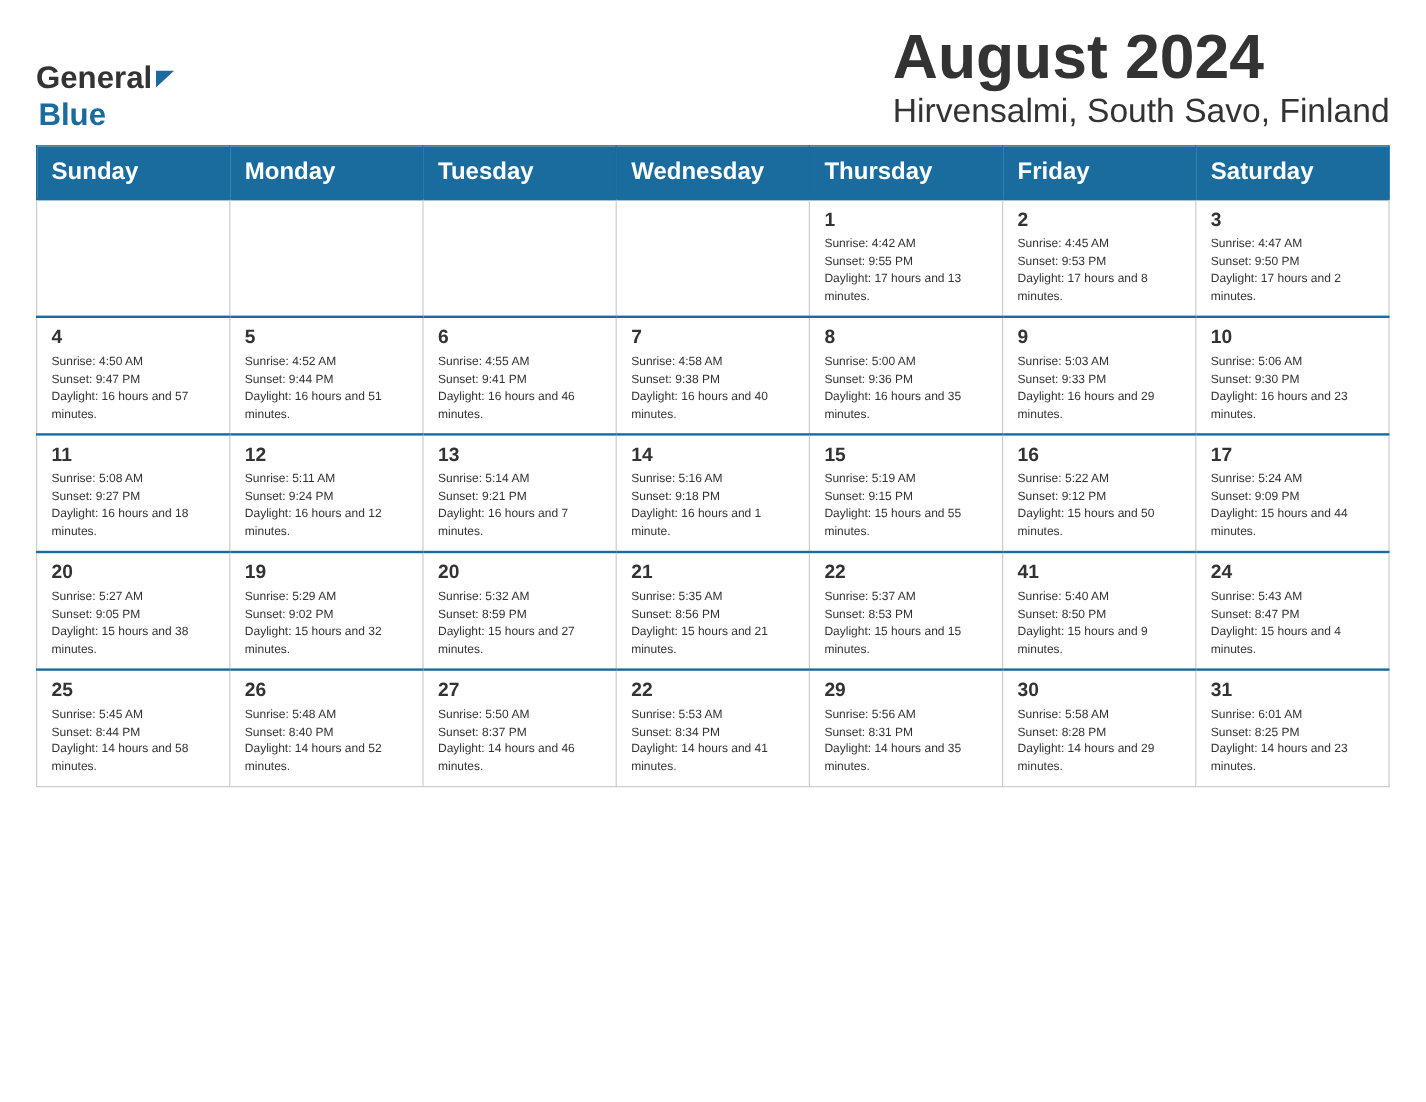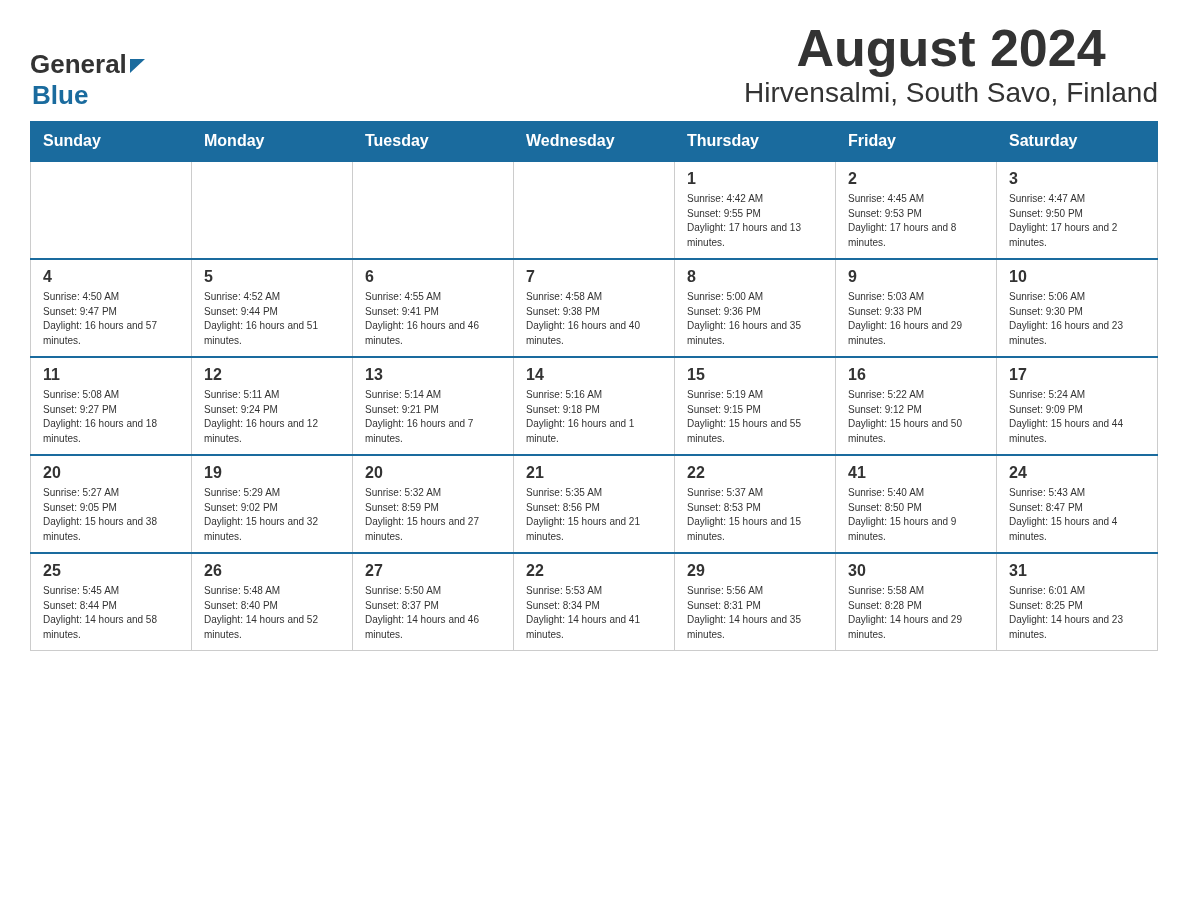--- a/index.html
+++ b/index.html
@@ -30,41 +30,41 @@
       align-items: center;
       margin-top: 29px;
     }
     .logo-line2 {
       font-size: 26px;
       font-weight: bold;
       color: #1a6b9e;
       padding-left: 2px;
     }
     .title-block {
-      text-align: center;
+      text-align: left;
     }
     .month-title {
       font-size: 52px;
       font-weight: bold;
       color: #333;
       line-height: 1.1;
     }
     .location-title {
       font-size: 28px;
       color: #333;
     }
     .calendar-table {
       width: 100%;
       border-collapse: collapse;
       border: 1px solid #1a6b9e;
     }
     .calendar-table th {
       background-color: #1a6b9e;
       color: #fff;
-      font-size: 16px;
+      font-size: 20px;
       font-weight: bold;
       padding: 10px 12px;
       text-align: left;
       border: 1px solid #1a6b9e;
     }
     .calendar-table td {
       vertical-align: top;
       padding: 8px 12px;
       font-size: 13px;
       color: #333;

